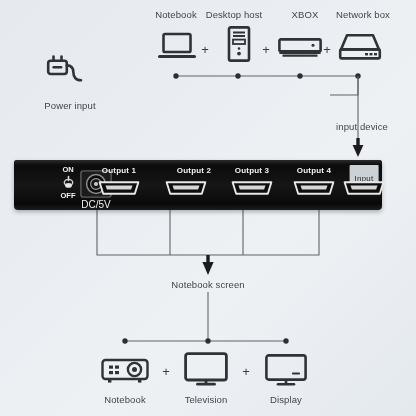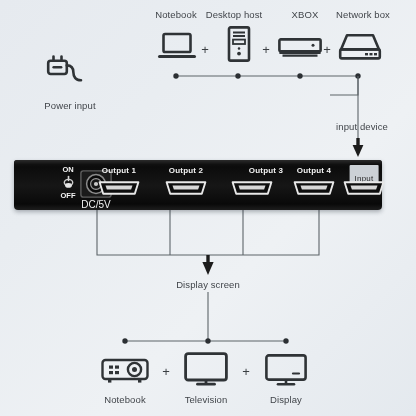--- a/index.html
+++ b/index.html
@@ -162,29 +162,29 @@
     <div class="dclbl" style="left:82px;top:39px;">DC/5V</div>
 
     <div class="plabel" style="left:105px;top:6px;">Output 1</div>
     <div class="port" style="left:82px;top:20px;">
       <svg width="46" height="16" viewBox="0 0 46 16">
         <path d="M3.6 2.2h38.8l-3.6 11.6H7.2z" fill="#0d0d0d" stroke="#e8e8e8" stroke-width="1.9" stroke-linejoin="round"></path>
         <path d="M9.5 5.4h27l-1.4 4.2H10.9z" fill="#d7d7d7"></path>
       </svg>
     </div>
 
-    <div class="plabel" style="left:172px;top:6px;text-align:center;">Output 2</div>
+    <div class="plabel" style="left:180px;top:6px;text-align:center;">Output 2</div>
     <div class="port" style="left:149px;top:20px;">
       <svg width="46" height="16" viewBox="0 0 46 16">
         <path d="M3.6 2.2h38.8l-3.6 11.6H7.2z" fill="#0d0d0d" stroke="#e8e8e8" stroke-width="1.9" stroke-linejoin="round"></path>
         <path d="M9.5 5.4h27l-1.4 4.2H10.9z" fill="#d7d7d7"></path>
       </svg>
     </div>
 
-    <div class="plabel" style="left:252px;top:6px;text-align:center;">Output 3</div>
+    <div class="plabel" style="left:238px;top:6px;text-align:center;">Output 3</div>
     <div class="port" style="left:215px;top:20px;">
       <svg width="46" height="16" viewBox="0 0 46 16">
         <path d="M3.6 2.2h38.8l-3.6 11.6H7.2z" fill="#0d0d0d" stroke="#e8e8e8" stroke-width="1.9" stroke-linejoin="round"></path>
         <path d="M9.5 5.4h27l-1.4 4.2H10.9z" fill="#d7d7d7"></path>
       </svg>
     </div>
 
     <div class="plabel" style="left:300px;top:6px;">Output 4</div>
     <div class="port" style="left:277px;top:20px;">
       <svg width="46" height="16" viewBox="0 0 46 16">
@@ -195,21 +195,21 @@
 
     <div class="plabel inp" style="left:350px;top:5px;">Input</div>
     <div class="port" style="left:327px;top:20px;">
       <svg width="46" height="16" viewBox="0 0 46 16">
         <path d="M3.6 2.2h38.8l-3.6 11.6H7.2z" fill="#0d0d0d" stroke="#e8e8e8" stroke-width="1.9" stroke-linejoin="round"></path>
         <path d="M9.5 5.4h27l-1.4 4.2H10.9z" fill="#d7d7d7"></path>
       </svg>
     </div>
   </div>
 
-  <div class="lbl c" style="left:208px;top:279px;">Display screen</div>
+  <div class="lbl c" style="left:208px;top:279px;">Notebook screen</div>
 
   <div class="ico" style="left:101px;top:356px;">
     <svg width="48" height="30" viewBox="0 0 48 30">
       <rect x="1.5" y="4" width="45" height="19" rx="3" fill="none" stroke="#2f3336" stroke-width="2.4"></rect>
       <circle cx="33.5" cy="13.5" r="6.6" fill="none" stroke="#2f3336" stroke-width="2.4"></circle>
       <circle cx="33.5" cy="13.5" r="2.5" fill="#2f3336"></circle>
       <rect x="8" y="9.5" width="4" height="3.2" fill="#2f3336"></rect>
       <rect x="14" y="9.5" width="4" height="3.2" fill="#2f3336"></rect>
       <rect x="8" y="15" width="4" height="3.2" fill="#2f3336"></rect>
       <rect x="14" y="15" width="4" height="3.2" fill="#2f3336"></rect>

